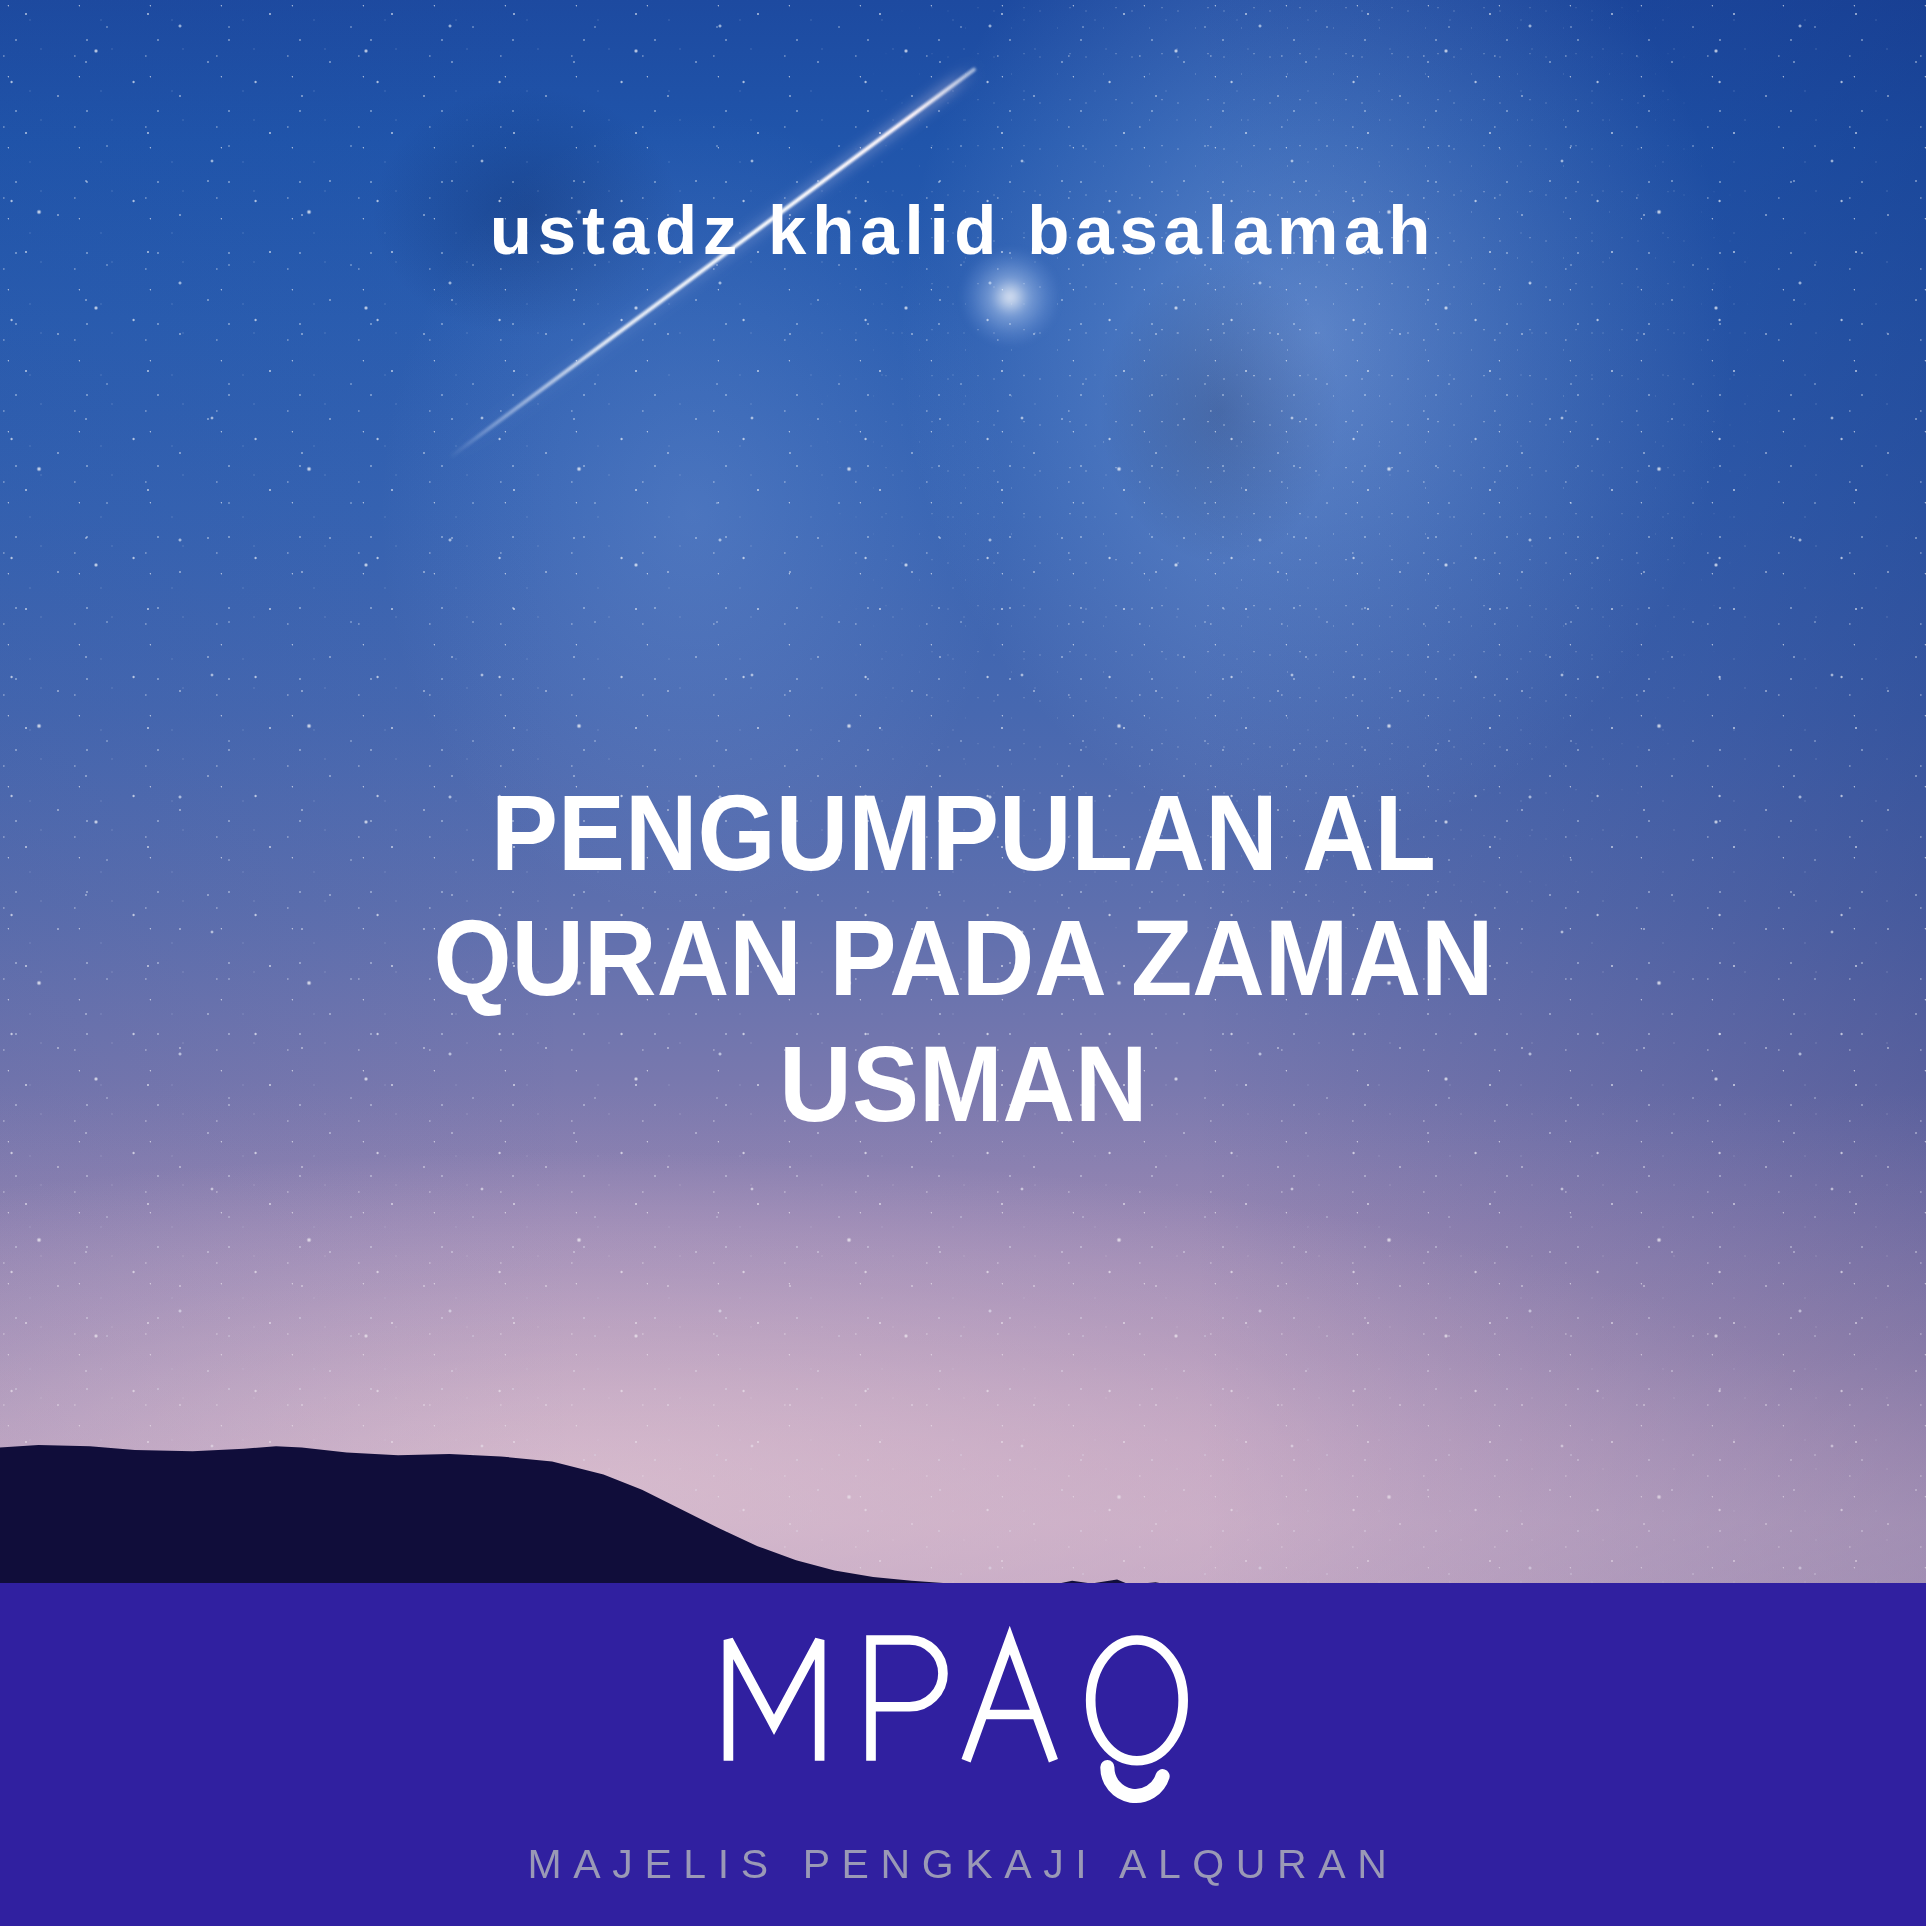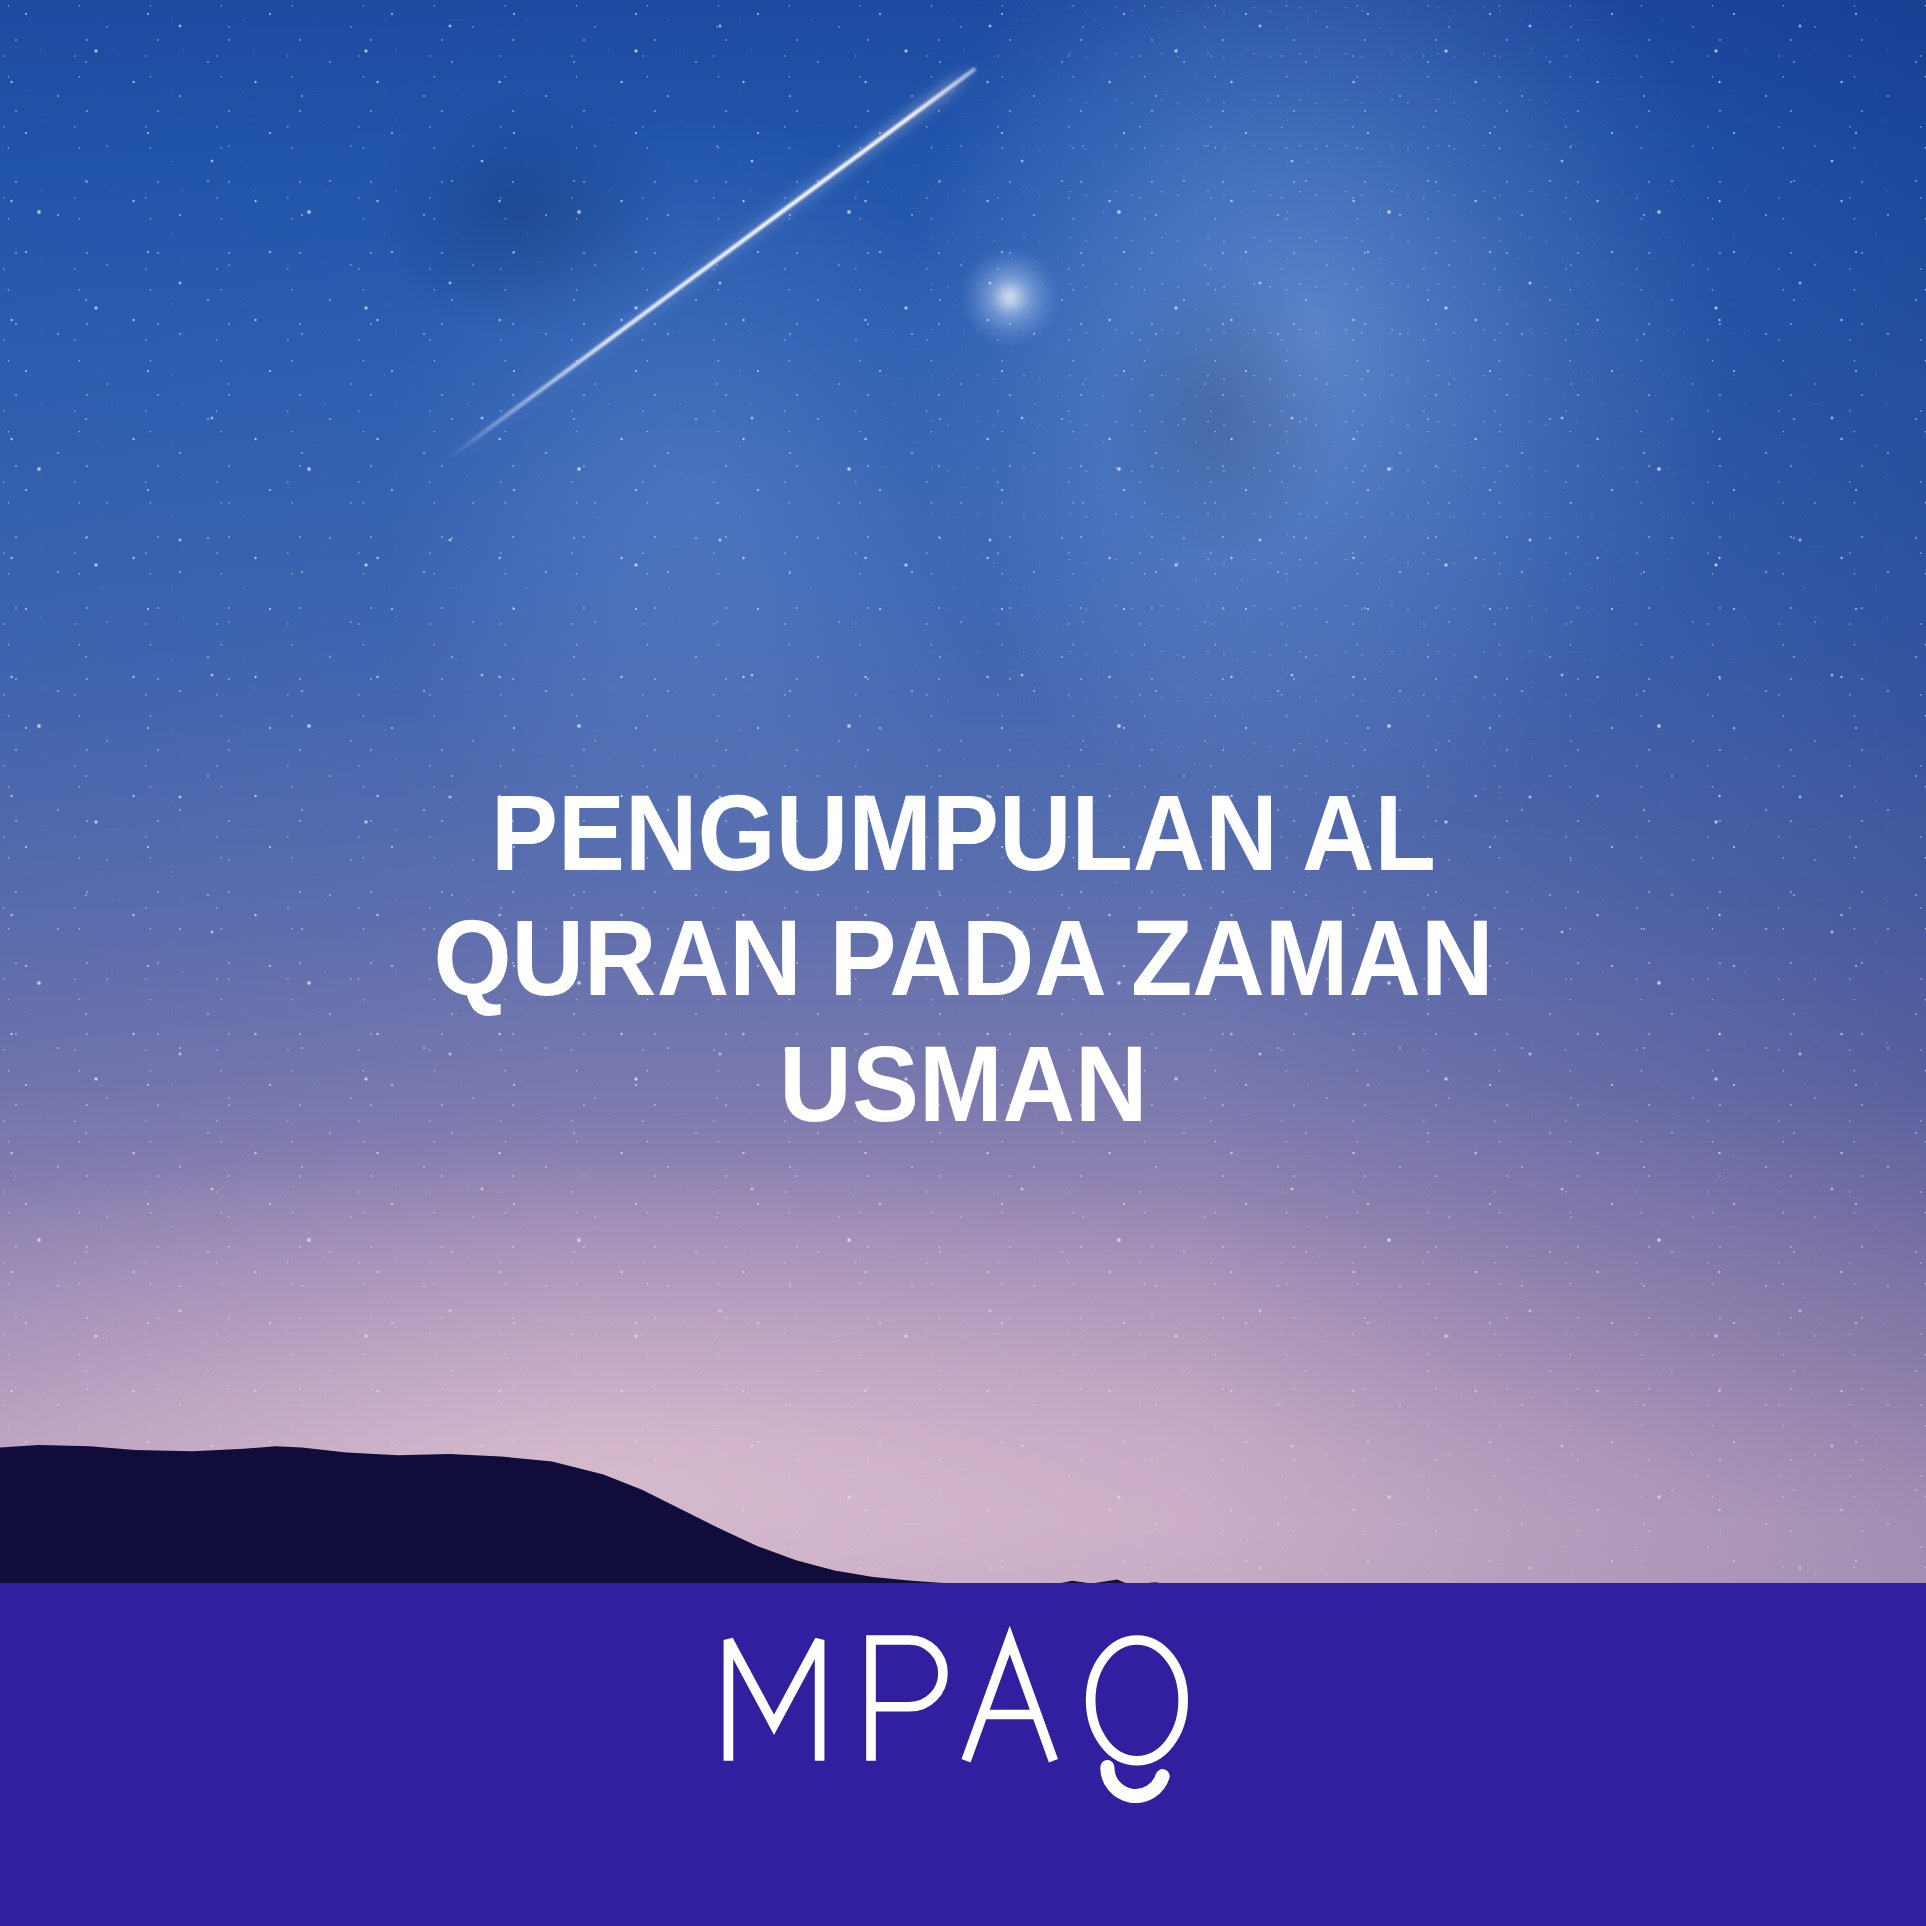--- a/index.html
+++ b/index.html
@@ -263,20 +263,21 @@
   <div class="meteor"></div>
   <div class="meteor-head"></div>
 
   <svg class="mountain" viewBox="0 0 3000 290" preserveAspectRatio="none">
     <path d="M0,74 L60,70 L140,72 L210,78 L300,80 L380,76 L430,72 L470,74 L540,82 L620,86 L700,84
              L780,88 L860,96 L940,116 L1000,140 L1060,170 L1120,200 L1180,228 L1240,250 L1300,266
              L1360,276 L1420,282 L1480,286 L1540,288 L1600,289 L1700,290 L3000,290 L3000,290 L0,290 Z" fill="#100d3a"></path>
     <path d="M1640,288 L1670,282 L1700,286 L1740,280 L1760,288 L1800,284 L1830,290 L3000,290 L1600,290 Z" fill="#120f3c"></path>
   </svg>
 
+  <div class="subtitle">ustadz khalid basalamah</div>
 
   <div class="title">
     <div>PENGUMPULAN AL</div>
     <div>QURAN PADA ZAMAN</div>
     <div>USMAN</div>
   </div>
 
   <div class="banner"></div>
 
   <div class="logo-wrap">
@@ -289,15 +290,16 @@
 
         <path d="M394,222 L462,34 L530,222 M419,150 L505,150"></path>
 
         <ellipse cx="660" cy="128" rx="72" ry="94"></ellipse>
 
         <path d="M614,232 A44,44 0 0 0 700,246" stroke-width="22" stroke-linecap="round"></path>
       </g>
     </svg>
   </div>
 
+  <div class="tagline">MAJELIS PENGKAJI ALQURAN</div>
 
 </div>
 
 
 </body></html>

